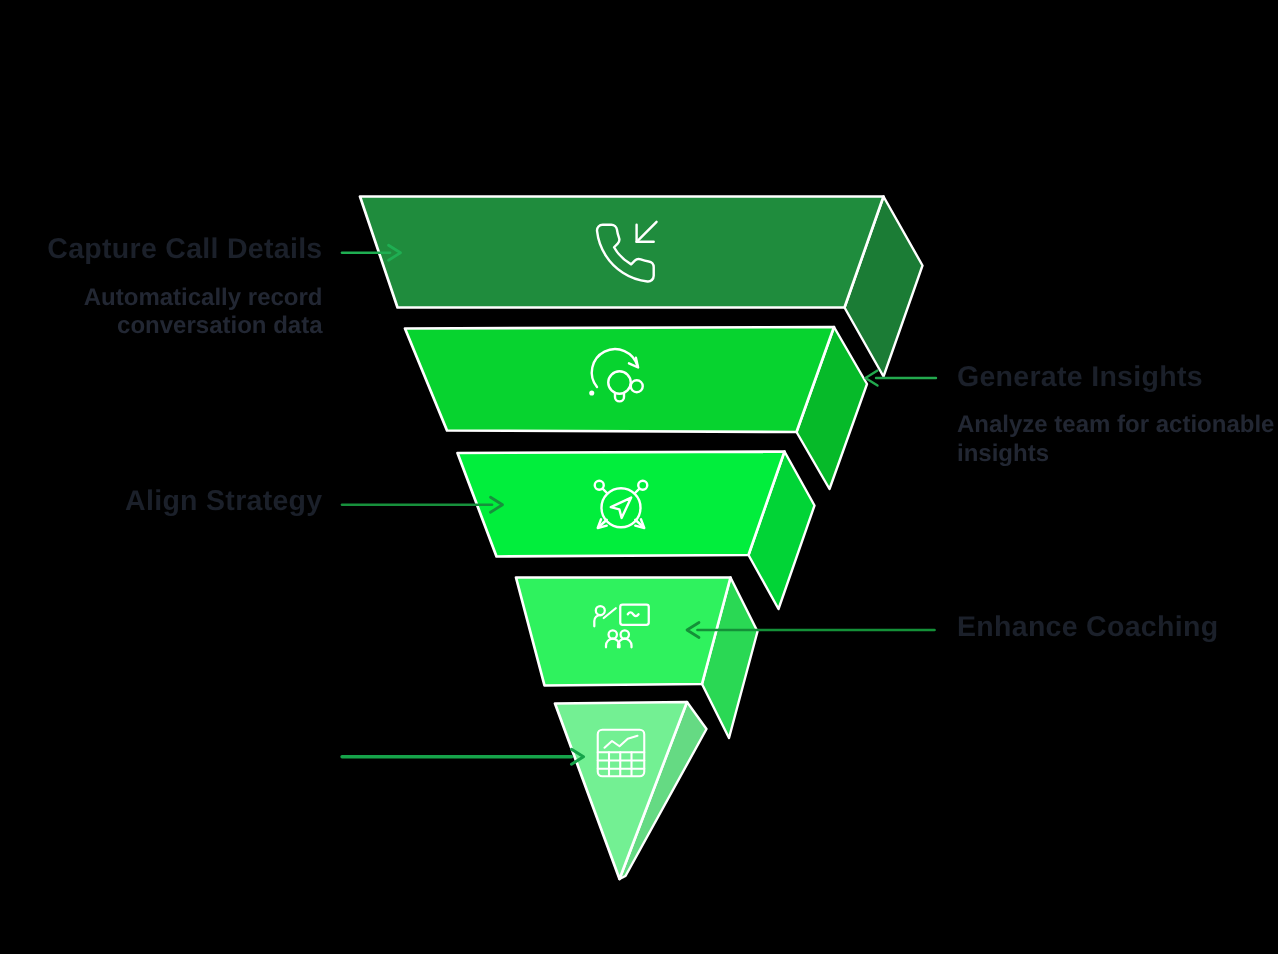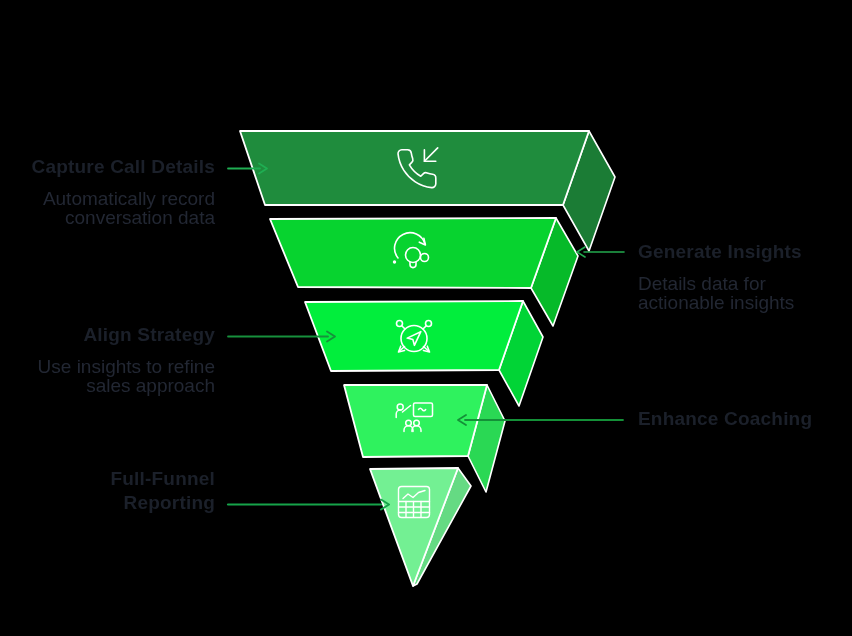--- a/index.html
+++ b/index.html
@@ -10,21 +10,21 @@
   .stage svg{position:absolute;left:0;top:0;}
   .step-label{position:absolute;}
   .step-label.left{right:637px;width:240px;text-align:right;}
   .step-label.right{left:638px;width:225px;text-align:left;}
   .step-label h2{
     margin:0;font-size:19px;line-height:23px;font-weight:700;color:#1b202a;
     letter-spacing:.2px;
   }
   .step-label.l5 h2{max-width:160px;margin-left:auto;line-height:24px;}
   .step-label p{
-    margin:12px 0 0 0;font-size:19px;line-height:18.5px;font-weight:400;
+    margin:12px 0 0 0;font-size:16px;line-height:18.5px;font-weight:700;
     color:#222733;max-width:215px;
   }
   .step-label.left p{margin-left:auto;}
 </style>
 </head>
 <body>
 
 <div class="stage">
 
   <svg width="852" height="636" viewBox="0 0 852 636">
@@ -125,29 +125,27 @@
     </g>
   </svg>
 
   <div class="step-label left" style="top:155px;">
     <h2>Capture Call Details</h2>
     <p>Automatically record conversation data</p>
   </div>
 
   <div class="step-label right" style="top:240px;">
     <h2>Generate Insights</h2>
-    <p>Details data for actionable insights</p>
+    <p>Analyze team for actionable insights</p>
   </div>
 
   <div class="step-label left" style="top:323px;">
     <h2>Align Strategy</h2>
-    <p>Use insights to refine sales approach</p>
   </div>
 
   <div class="step-label right" style="top:407px;">
     <h2>Enhance Coaching</h2>
   </div>
 
   <div class="step-label left l5" style="top:467px;">
-    <h2>Full-Funnel Reporting</h2>
   </div>
 
 </div>
 
 </body></html>

